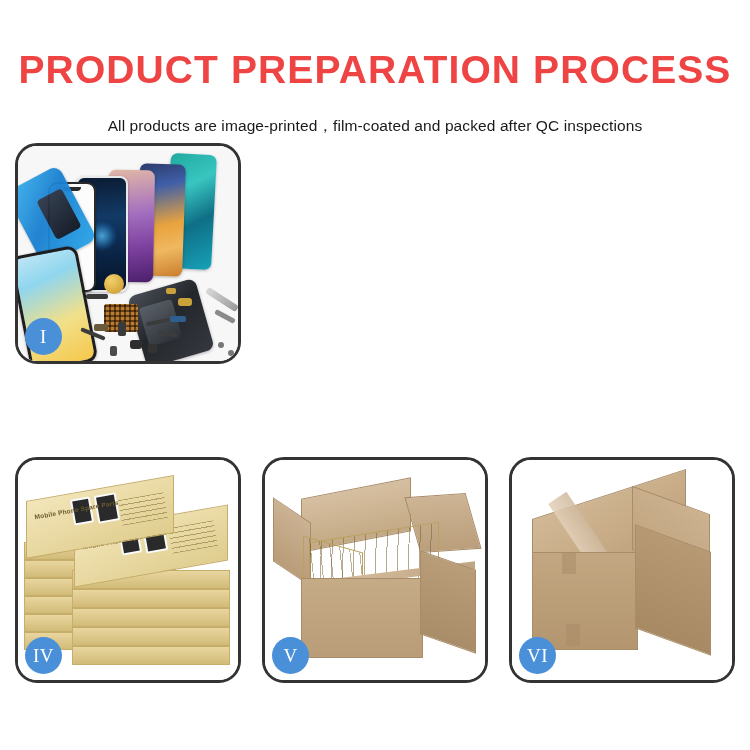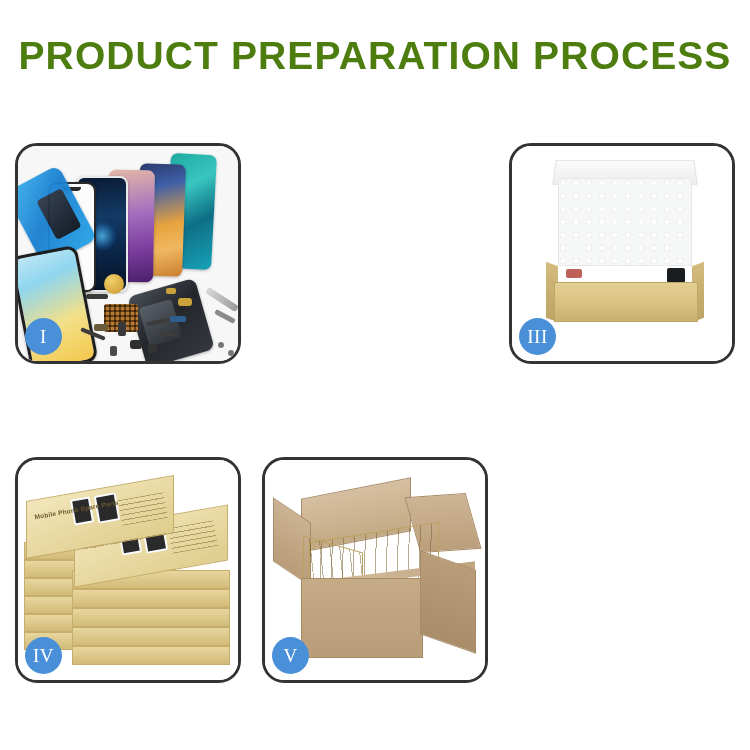--- a/index.html
+++ b/index.html
@@ -11,22 +11,22 @@
     position:relative;
   }
   .page{width:750px;height:750px;position:relative;}
 
   
   .header{position:absolute;left:0;top:0;width:750px;text-align:center;}
   .title{
     font-size:39px;
     font-weight:700;
     letter-spacing:1.1px;
-    color:#4d7c0f;
-    margin:0;
+    color:#ef4444;
+    margin:14px;
     padding-top:36px;
     line-height:1.05;
     font-family:"Liberation Sans", sans-serif;
     white-space:nowrap;
   }
   .subtitle{
     font-size:15.5px;
     color:#1a1a1a;
     margin:0;
     padding-top:11px;
@@ -257,20 +257,21 @@
   .c6-shine{position:absolute;left:150px;top:26px;width:50px;height:18px;
     background:rgba(255,255,255,.7);transform:rotate(-20deg);filter:blur(1px);}
 </style>
 </head>
 <body>
 
 <div class="page">
 
   <div class="header">
     <h1 class="title">PRODUCT PREPARATION PROCESS</h1>
+    <p class="subtitle">All products are image-printed，film-coated and packed after QC inspections</p>
   </div>
 
   <div class="grid">
 
     <div class="panel p1">
       <div class="stage">
         <div class="ph ph-teal"></div>
         <div class="ph ph-orange"></div>
         <div class="ph ph-purple"></div>
         <div class="ph ph-dark"></div>
@@ -294,31 +295,20 @@
         <div class="chip c12"></div>
         <div class="flexcab f1"></div>
         <div class="flexcab f2"></div>
         <div class="flexcab f3"></div>
         <div class="tool"></div>
       </div>
       <div class="badge">I</div>
     </div>
 
 
-    <div class="panel p3">
-      <div class="stage">
-        <div class="k3-lidback"></div>
-        <div class="k3-foam"></div>
-        <div class="k3-left"></div>
-        <div class="k3-right"></div>
-        <div class="k3-prod"></div>
-        <div class="k3-front"></div>
-      </div>
-      <div class="badge">III</div>
-    </div>
 
     <div class="panel p4">
       <div class="stage">
         <div class="stack">
           <div class="sb sb-side sl1"></div>
           <div class="sb sb-side sl2"></div>
           <div class="sb sb-side sl3"></div>
           <div class="sb sb-side sl4"></div>
           <div class="sb sb-side sl5"></div>
           <div class="sb sb-side sl6"></div>
@@ -351,15 +341,28 @@
         <div class="c5-flapL"></div>
         <div class="c5-goods"></div>
         <div class="c5-goods2"></div>
         <div class="c5-rim"></div>
         <div class="c5-front"></div>
         <div class="c5-rightface"></div>
       </div>
       <div class="badge">V</div>
     </div>
 
+    <div class="panel p6">
+      <div class="stage">
+        <div class="c6-shine"></div>
+        <div class="c6-top"></div>
+        <div class="c6-topR"></div>
+        <div class="c6-tape"></div>
+        <div class="c6-front"></div>
+        <div class="c6-right"></div>
+        <div class="c6-nick c6-n1"></div>
+        <div class="c6-nick c6-n2"></div>
+      </div>
+      <div class="badge">VI</div>
+    </div>
 
   </div>
 </div>
 
 </body></html>

